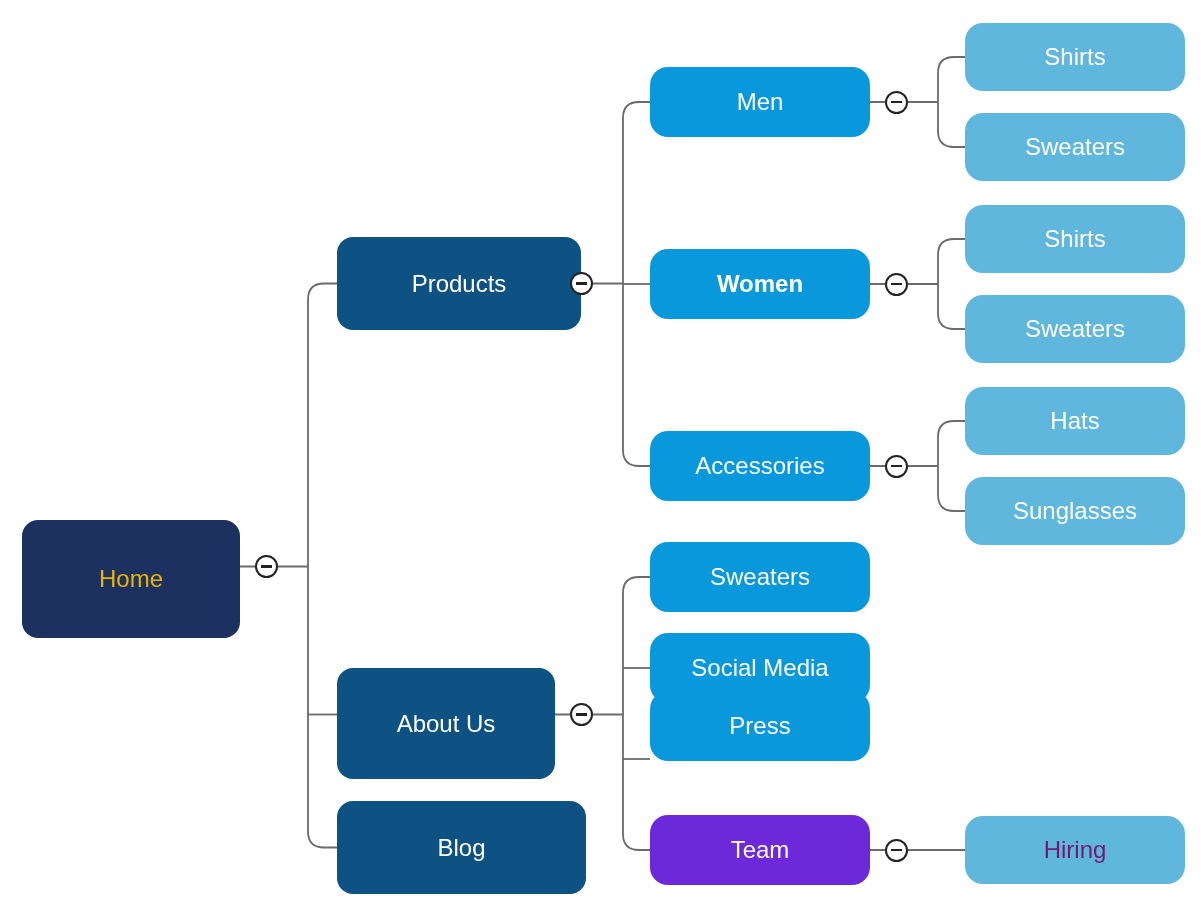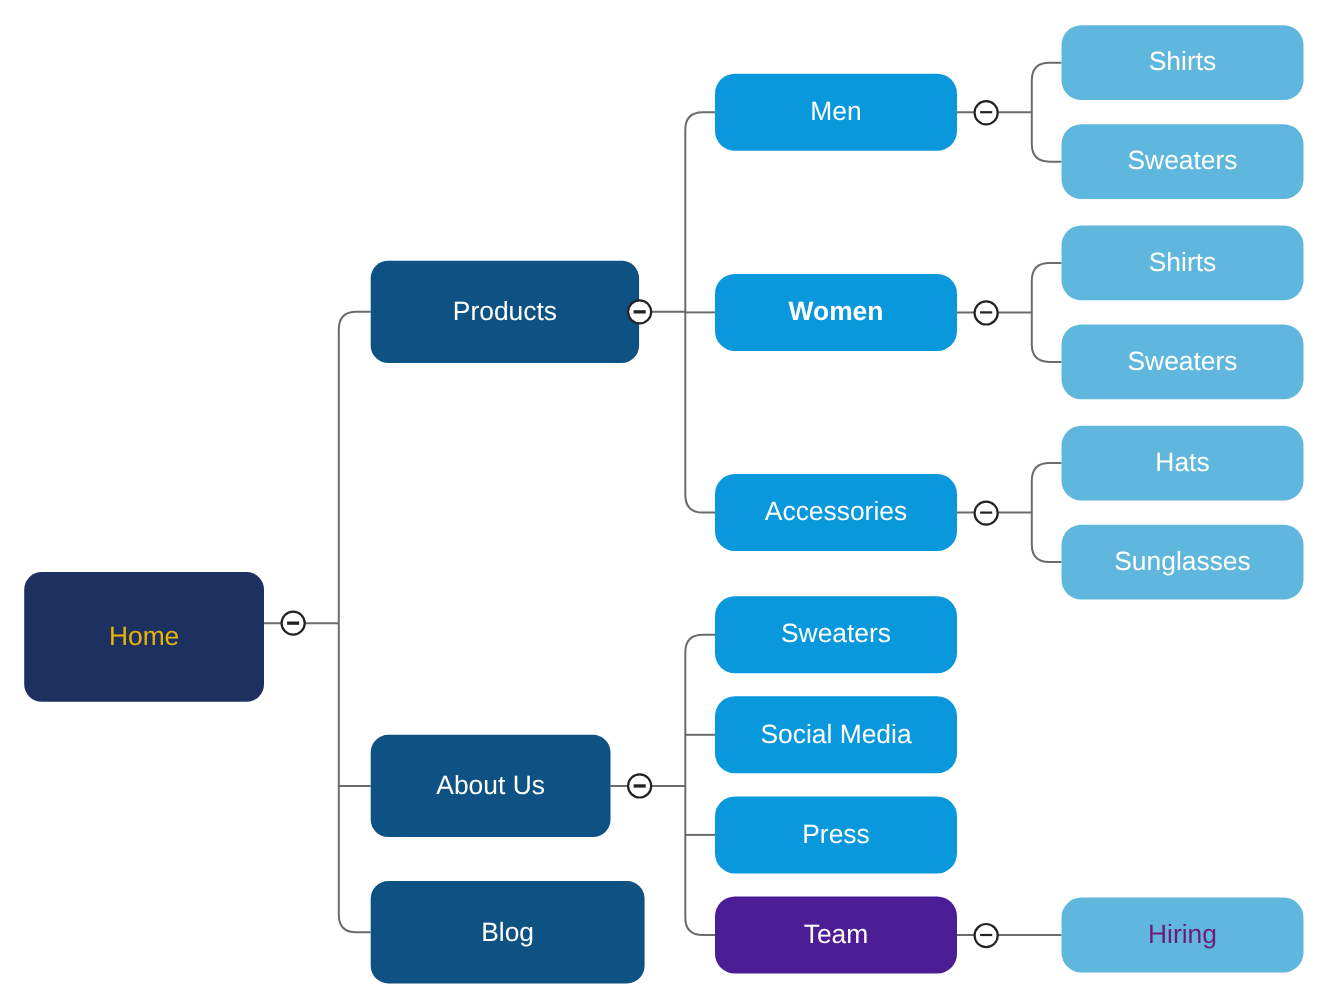--- a/index.html
+++ b/index.html
@@ -60,45 +60,45 @@
       <path d="M 623 759 H 650" fill="none" stroke="#6b6b6b" stroke-width="1.8"></path>
       <path d="M 870 850 H 965" fill="none" stroke="#6b6b6b" stroke-width="1.8"></path>
     </svg>
   <div id="node-layer">
       <div class="node lvl0" style="left: 22px; top: 520px; width: 218px; height: 118px; background: rgb(29, 49, 96); color: #eab308;">
         <span class="node-label">Home</span>
       </div>
       <div class="node lvl1" style="left: 337px; top: 237px; width: 244px; height: 93px; background: rgb(14, 81, 131); color: rgb(255, 255, 255);">
         <span class="node-label">Products</span>
       </div>
-      <div class="node lvl1" style="left: 337px; top: 668px; width: 218px; height: 93px; background: rgb(14, 81, 131); color: rgb(255, 255, 255);">
+      <div class="node lvl1" style="left: 337px; top: 668px; width: 218px; height: 111px; background: rgb(14, 81, 131); color: rgb(255, 255, 255);">
         <span class="node-label">About Us</span>
       </div>
       <div class="node lvl1" style="left: 337px; top: 801px; width: 249px; height: 93px; background: rgb(14, 81, 131); color: rgb(255, 255, 255);">
         <span class="node-label">Blog</span>
       </div>
       <div class="node lvl2" style="left: 650px; top: 67px; width: 220px; height: 70px; background: rgb(10, 152, 221); color: rgb(255, 255, 255);">
         <span class="node-label">Men</span>
       </div>
       <div class="node lvl2" style="left: 650px; top: 249px; width: 220px; height: 70px; background: rgb(10, 152, 221); color: rgb(255, 255, 255); font-weight: bold;">
         <span class="node-label">Women</span>
       </div>
       <div class="node lvl2" style="left: 650px; top: 431px; width: 220px; height: 70px; background: rgb(10, 152, 221); color: rgb(255, 255, 255);">
         <span class="node-label">Accessories</span>
       </div>
       <div class="node lvl2" style="left: 650px; top: 542px; width: 220px; height: 70px; background: rgb(10, 152, 221); color: rgb(255, 255, 255);">
         <span class="node-label">Sweaters</span>
       </div>
       <div class="node lvl2" style="left: 650px; top: 633px; width: 220px; height: 70px; background: rgb(10, 152, 221); color: rgb(255, 255, 255);">
         <span class="node-label">Social Media</span>
       </div>
-      <div class="node lvl2" style="left: 650px; top: 724px; width: 220px; height: 70px; background: rgb(10, 152, 221); color: rgb(255, 255, 255);">
+      <div class="node lvl2" style="left: 650px; top: 691px; width: 220px; height: 70px; background: rgb(10, 152, 221); color: rgb(255, 255, 255);">
         <span class="node-label">Press</span>
       </div>
-      <div class="node lvl2" style="left: 650px; top: 815px; width: 220px; height: 70px; background: #4c1d95; color: rgb(255, 255, 255);">
+      <div class="node lvl2" style="left: 650px; top: 815px; width: 220px; height: 70px; background: #6d28d9; color: rgb(255, 255, 255);">
         <span class="node-label">Team</span>
       </div>
       <div class="node lvl3" style="left: 965px; top: 23px; width: 220px; height: 68px; background: rgb(95, 183, 221); color: rgb(255, 255, 255);">
         <span class="node-label">Shirts</span>
       </div>
       <div class="node lvl3" style="left: 965px; top: 113px; width: 220px; height: 68px; background: rgb(95, 183, 221); color: rgb(255, 255, 255);">
         <span class="node-label">Sweaters</span>
       </div>
       <div class="node lvl3" style="left: 965px; top: 205px; width: 220px; height: 68px; background: rgb(95, 183, 221); color: rgb(255, 255, 255);">
         <span class="node-label">Shirts</span>

